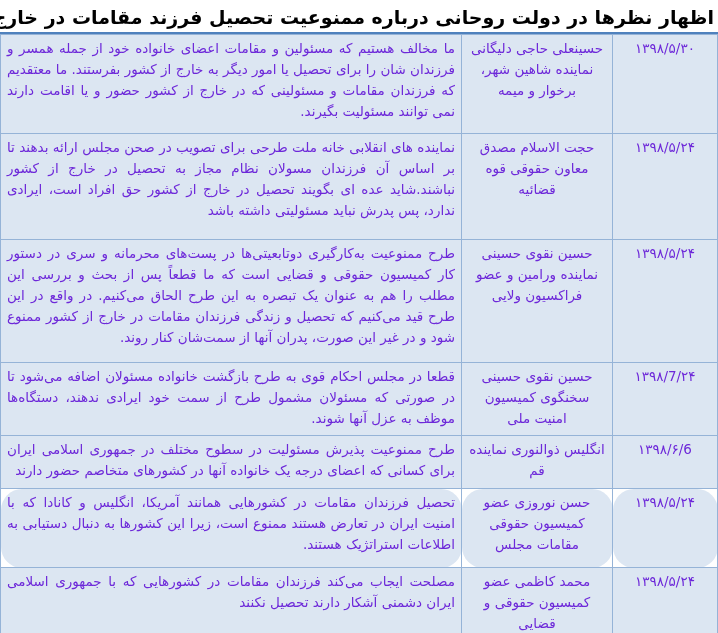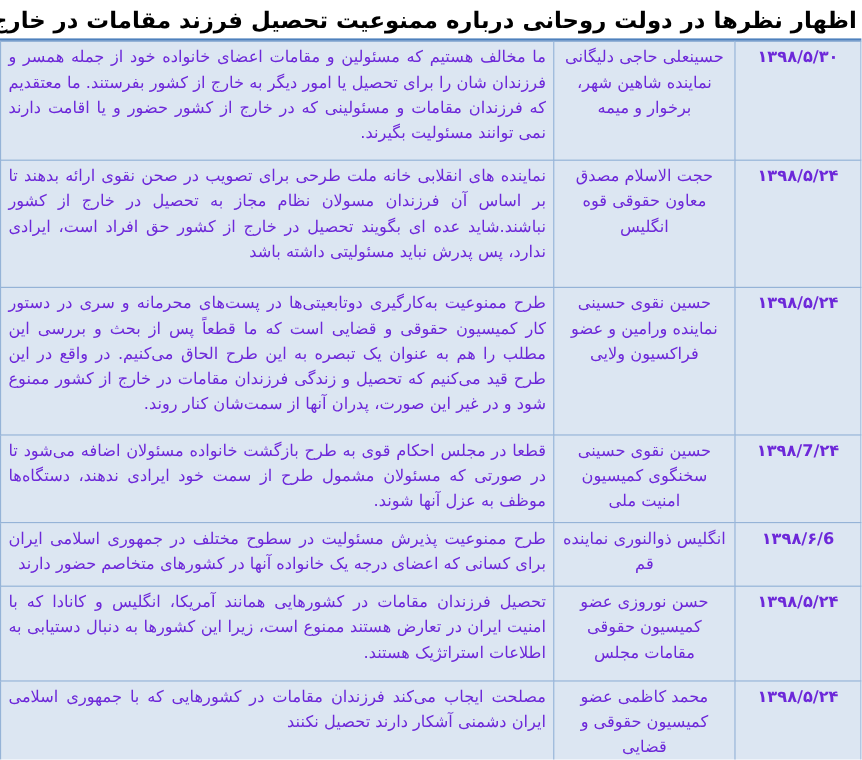--- a/index.html
+++ b/index.html
@@ -44,59 +44,58 @@
       color: #6d28d9;
       font-size: 13.5px;
       line-height: 21px;
     }
     td.date {
       width: 96px;
       text-align: center;
       padding: 3px 4px 0 4px;
       font-size: 14px;
       letter-spacing: 0.5px;
-      font-weight: bold;
     }
     td.person {
       width: 138px;
       text-align: center;
       padding: 3px 6px 0 6px;
       font-size: 14px;
       line-height: 21px;
     }
     td.statement {
       text-align: justify;
       text-align-last: right;
       padding: 3px 6px 2px 6px;
     }
     tr.r1 td { height: 93px; }
     tr.r2 td { height: 100px; }
     tr.r3 td { height: 117px; }
     tr.r4 td { height: 67px; }
     tr.r5 td { height: 47px; }
-    tr.r6 td { height: 73px; }
+    tr.r6 td { height: 73px; border-radius: 21px; }
     tr.r7 td { height: 75px; }
   </style>
 </head>
 <body>
 
 <div class="page">
   <div class="title">اظهار نظرها در دولت روحانی درباره ممنوعیت تحصیل فرزند مقامات در خارج از کشور</div>
 
   <table class="grid">
     <tbody>
       <tr class="r1">
         <td class="date">۱۳۹۸/۵/۳۰</td>
         <td class="person">حسینعلی حاجی دلیگانی نماینده شاهین شهر، برخوار و میمه</td>
         <td class="statement">ما مخالف هستیم که مسئولین و مقامات اعضای خانواده خود از جمله همسر و فرزندان شان را برای تحصیل یا امور دیگر به خارج از کشور بفرستند. ما معتقدیم که فرزندان مقامات و مسئولینی که در خارج از کشور حضور و یا اقامت دارند نمی توانند مسئولیت بگیرند.</td>
       </tr>
       <tr class="r2">
         <td class="date">۱۳۹۸/۵/۲۴</td>
-        <td class="person">حجت الاسلام مصدق معاون حقوقی قوه انگلیس</td>
-        <td class="statement">نماینده های انقلابی خانه ملت طرحی برای تصویب در صحن نقوی ارائه بدهند تا بر اساس آن فرزندان مسولان نظام مجاز به تحصیل در خارج از کشور نباشند.شاید عده ای بگویند تحصیل در خارج از کشور حق افراد است، ایرادی ندارد، پس پدرش نباید مسئولیتی داشته باشد</td>
+        <td class="person">حجت الاسلام مصدق معاون حقوقی قوه قضائیه</td>
+        <td class="statement">نماینده های انقلابی خانه ملت طرحی برای تصویب در صحن مجلس ارائه بدهند تا بر اساس آن فرزندان مسولان نظام مجاز به تحصیل در خارج از کشور نباشند.شاید عده ای بگویند تحصیل در خارج از کشور حق افراد است، ایرادی ندارد، پس پدرش نباید مسئولیتی داشته باشد</td>
       </tr>
       <tr class="r3">
         <td class="date">۱۳۹۸/۵/۲۴</td>
         <td class="person">حسین نقوی حسینی نماینده ورامین و عضو فراکسیون ولایی</td>
         <td class="statement">طرح ممنوعیت به‌کارگیری دوتابعیتی‌ها در پست‌های محرمانه و سری در دستور کار کمیسیون حقوقی و قضایی است که ما قطعاً پس از بحث و بررسی این مطلب را هم به عنوان یک تبصره به این طرح الحاق می‌کنیم. در واقع در این طرح قید می‌کنیم که تحصیل و زندگی فرزندان مقامات در خارج از کشور ممنوع شود و در غیر این صورت، پدران آنها از سمت‌شان کنار روند.</td>
       </tr>
       <tr class="r4">
         <td class="date">۱۳۹۸/7/۲۴</td>
         <td class="person">حسین نقوی حسینی سخنگوی کمیسیون امنیت ملی</td>
         <td class="statement">قطعا در مجلس احکام قوی به طرح بازگشت خانواده مسئولان اضافه می‌شود تا در صورتی که مسئولان مشمول طرح از سمت خود ایرادی ندهند، دستگاه‌ها موظف به عزل آنها شوند.</td>

